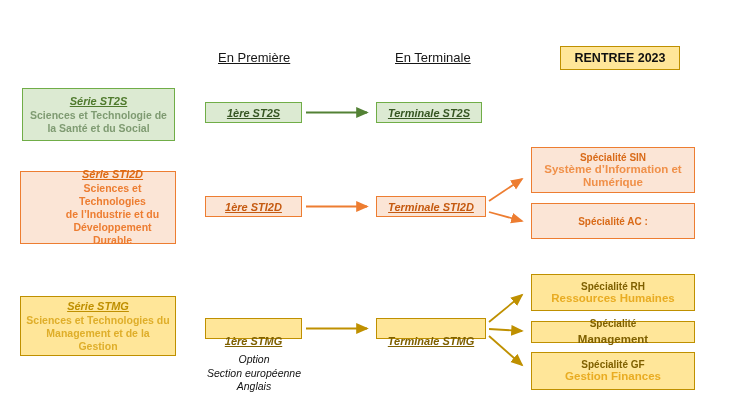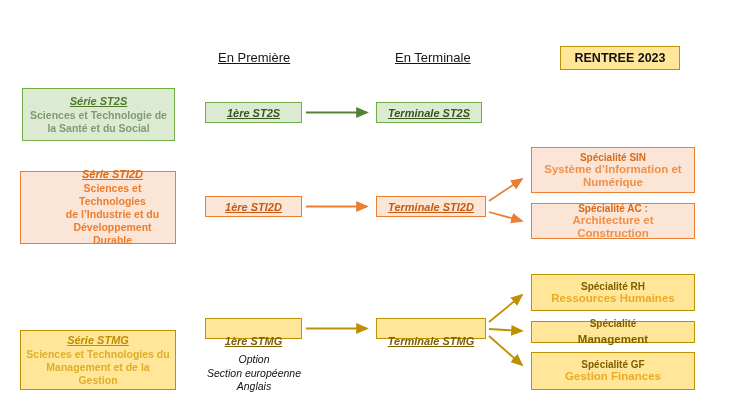--- a/index.html
+++ b/index.html
@@ -87,24 +87,23 @@
   </div>
 
   <div class="box orange-box" style="left:531px; top:147px; width:164px; height:46px;">
     <div class="spec-title spec-orange-title">Spécialité SIN</div>
     <div class="spec-name spec-orange-name">Système d’Information et</div>
     <div class="spec-name spec-orange-name">Numérique</div>
   </div>
 
   <div class="box orange-box" style="left:531px; top:203px; width:164px; height:36px;">
     <div class="spec-title spec-orange-title">Spécialité  AC :</div>
-    <div class="spec-name spec-orange-name">Architecture et Construction</div>
   </div>
 
-  <div class="box gold-box" style="left:20px; top:296px; width:156px; height:60px;margin-top:34px;">
+  <div class="box gold-box" style="left:20px; top:296px; width:156px; height:60px;">
     <div class="serie-title gold-title">Série STMG</div>
     <div class="serie-body gold-body">Sciences et Technologies du</div>
     <div class="serie-body gold-body">Management et de la</div>
     <div class="serie-body gold-body">Gestion</div>
   </div>
 
   <div class="box gold-box" style="left:205px; top:318px; width:97px; height:21px;">
     <div class="stage-label gold-stage">1ère STMG</div>
   </div>
 

